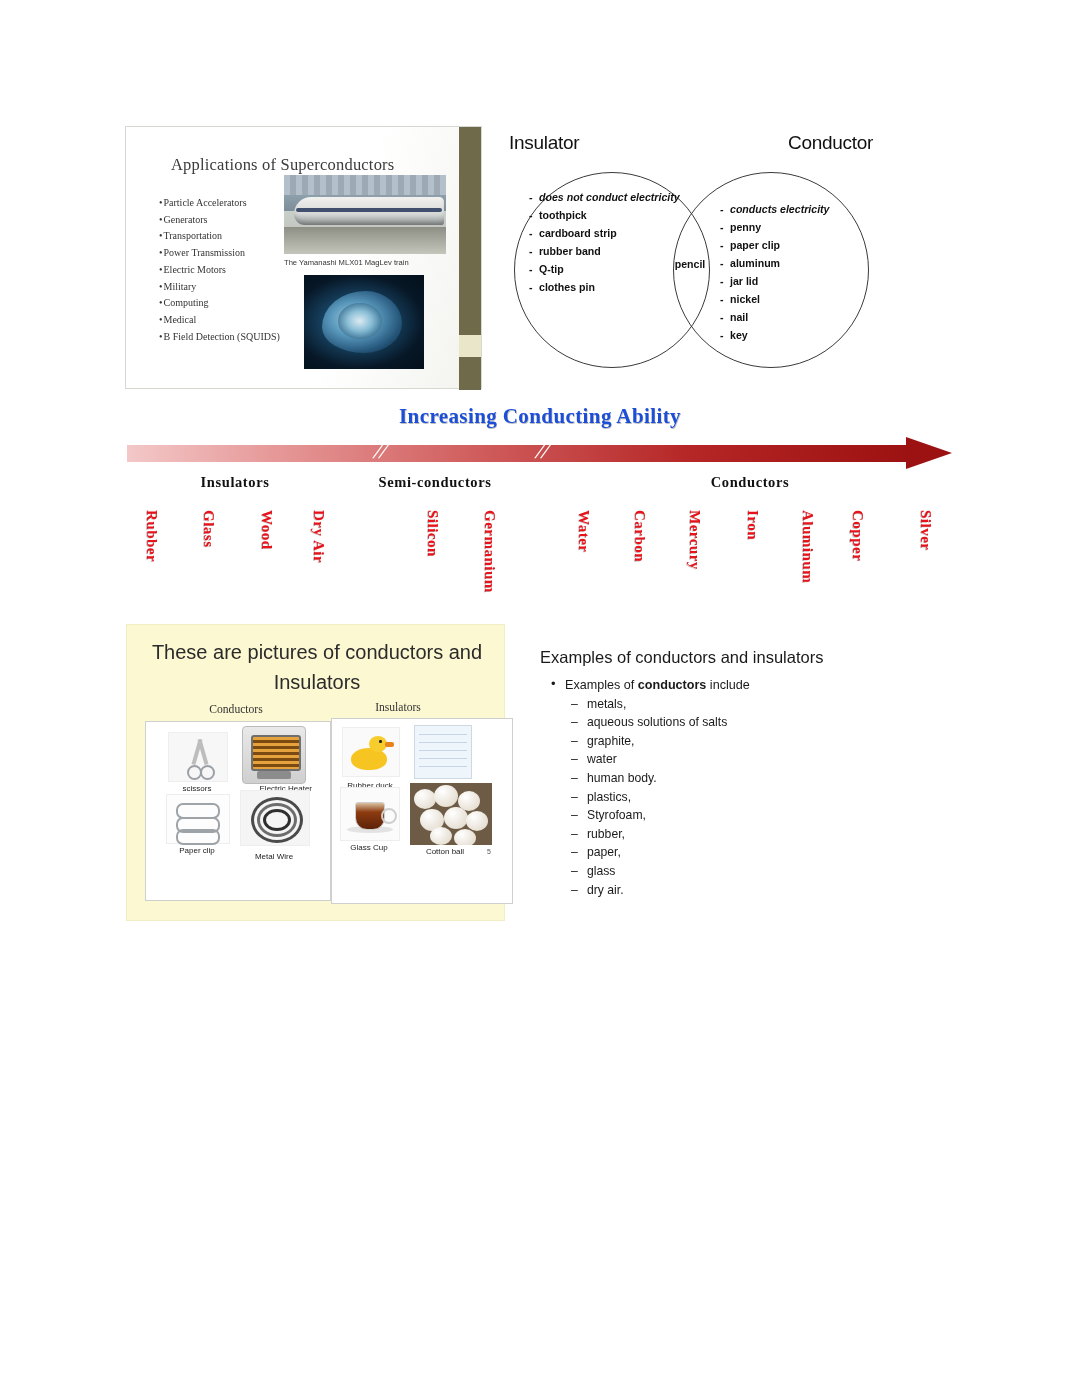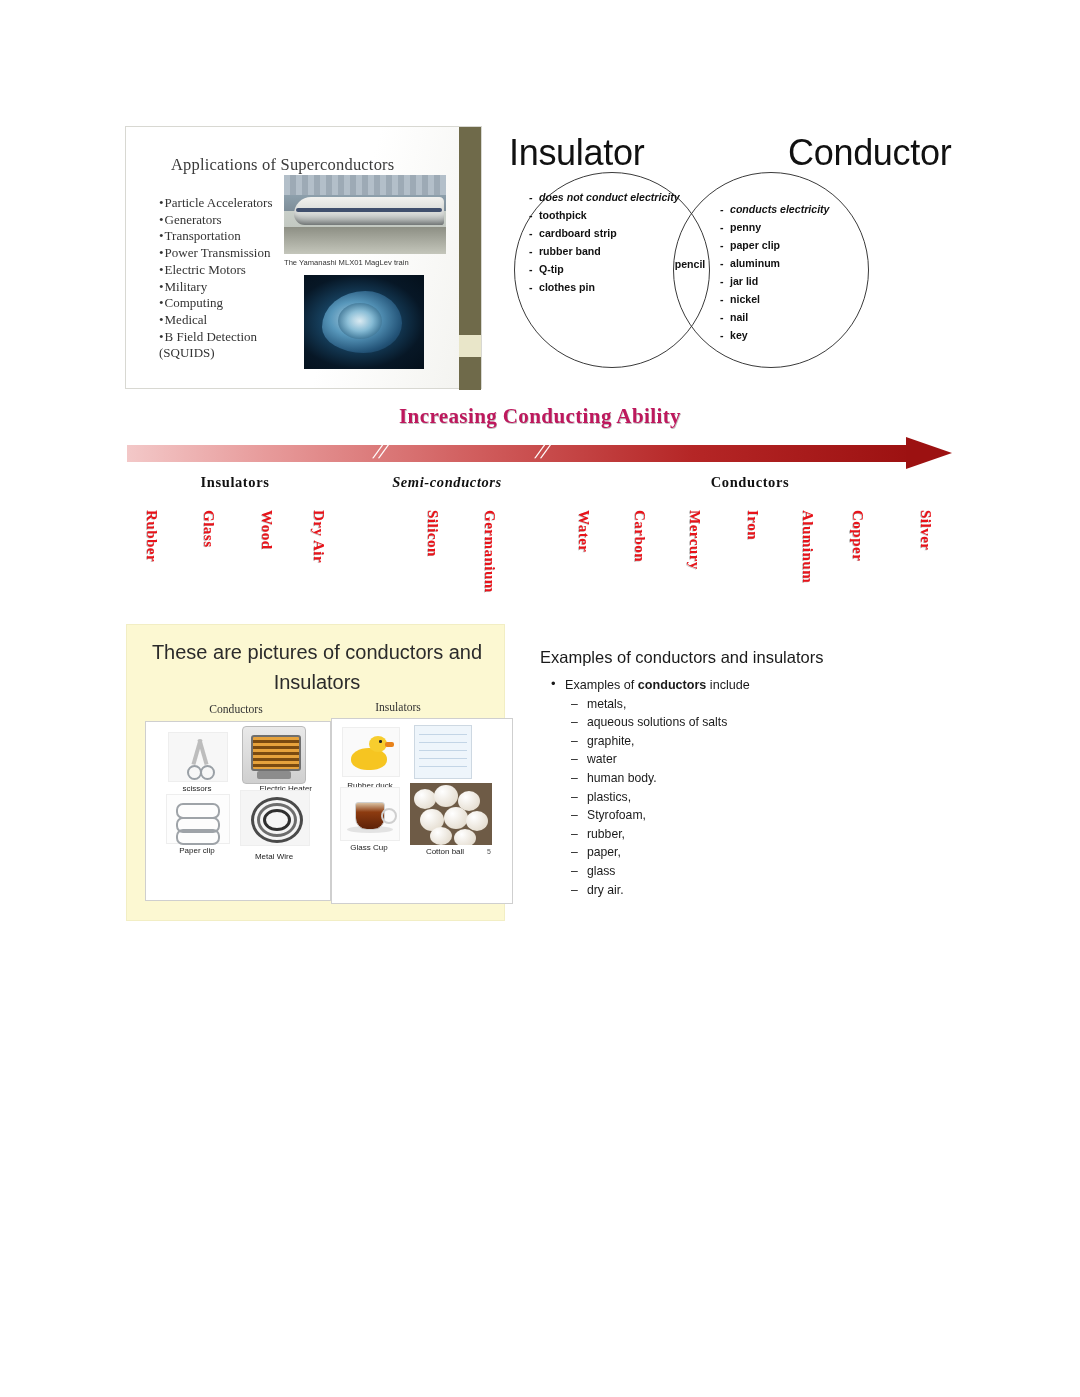--- a/index.html
+++ b/index.html
@@ -54,21 +54,21 @@
     font-size: 16.5px;
     color: #3b3b3b;
     letter-spacing: .2px;
   }
   #slide-superconductors .bullets {
     position: absolute;
     left: 33px;
     top: 68px;
     width: 140px;
     font-family: "Liberation Serif", serif;
-    font-size: 13px;
+    font-size: 10px;
     color: #333;
     line-height: 16.7px;
   }
   #slide-superconductors .bullets li {
     list-style: none;
   }
   #slide-superconductors .bullets li:before {
     content: "\2022";
     margin-right: 1px;
   }
@@ -140,21 +140,21 @@
     position: absolute;
     left: 492px;
     top: 126px;
     width: 420px;
     height: 262px;
   }
   #venn .venn-title {
     position: absolute;
     font-family: "Liberation Sans", sans-serif;
     font-weight: normal;
-    font-size: 36px;
+    font-size: 19px;
     color: #111;
     letter-spacing: -0.3px;
   }
   #venn .t-insulator { left: 17px; top: 6px; }
   #venn .t-conductor { left: 296px; top: 6px; }
   #venn .circle {
     position: absolute;
     border: 1.1px solid #3a3a3a;
     border-radius: 50%;
     background: transparent;
@@ -194,21 +194,21 @@
   }
   #conducting-scale .scale-title {
     position: absolute;
     left: 0;
     top: 0;
     width: 1080px;
     text-align: center;
     font-family: "Liberation Serif", serif;
     font-weight: bold;
     font-size: 21px;
-    color: #be185d;
+    color: #1d4ed8;
     letter-spacing: .4px;
     text-shadow: 0.6px 0.6px 0 rgba(0,0,0,.25);
   }
   #conducting-scale .arrow-wrap {
     position: absolute;
     left: 127px;
     top: 34px;
     width: 828px;
     height: 30px;
   }
@@ -242,21 +242,21 @@
   #conducting-scale .group-label {
     position: absolute;
     font-family: "Liberation Serif", serif;
     font-weight: bold;
     font-size: 14.5px;
     color: #111;
     letter-spacing: .6px;
     text-align: center;
   }
   #conducting-scale .g-ins { left: 150px; top: 70px; width: 170px; }
-  #conducting-scale .g-semi { left: 352px; top: 70px; width: 190px; font-style: italic; }
+  #conducting-scale .g-semi { left: 340px; top: 70px; width: 190px; }
   #conducting-scale .g-cond { left: 640px; top: 70px; width: 220px; }
 
   #conducting-scale .material {
     position: absolute;
     top: 106px;
     font-family: "Liberation Serif", serif;
     font-weight: bold;
     font-size: 15px;
     color: #e8131a;
     letter-spacing: .5px;

